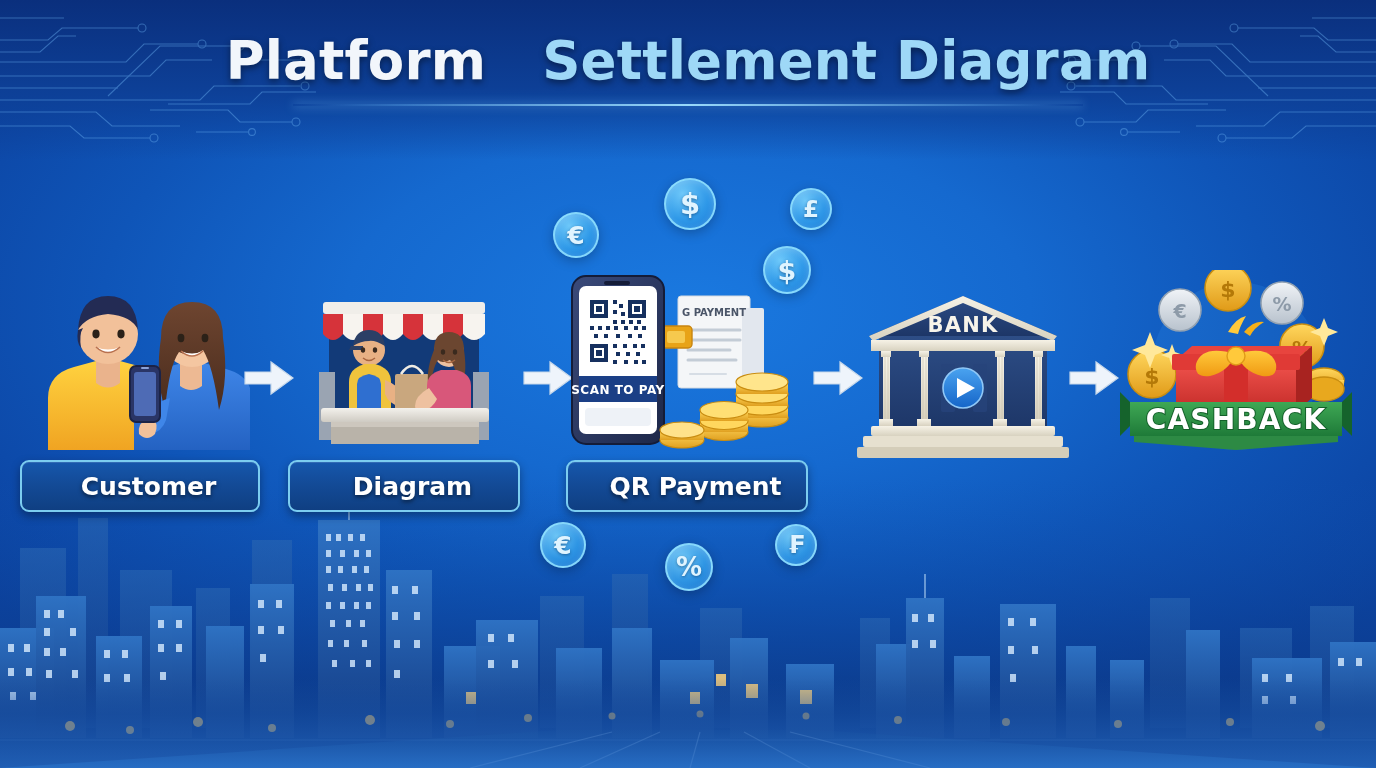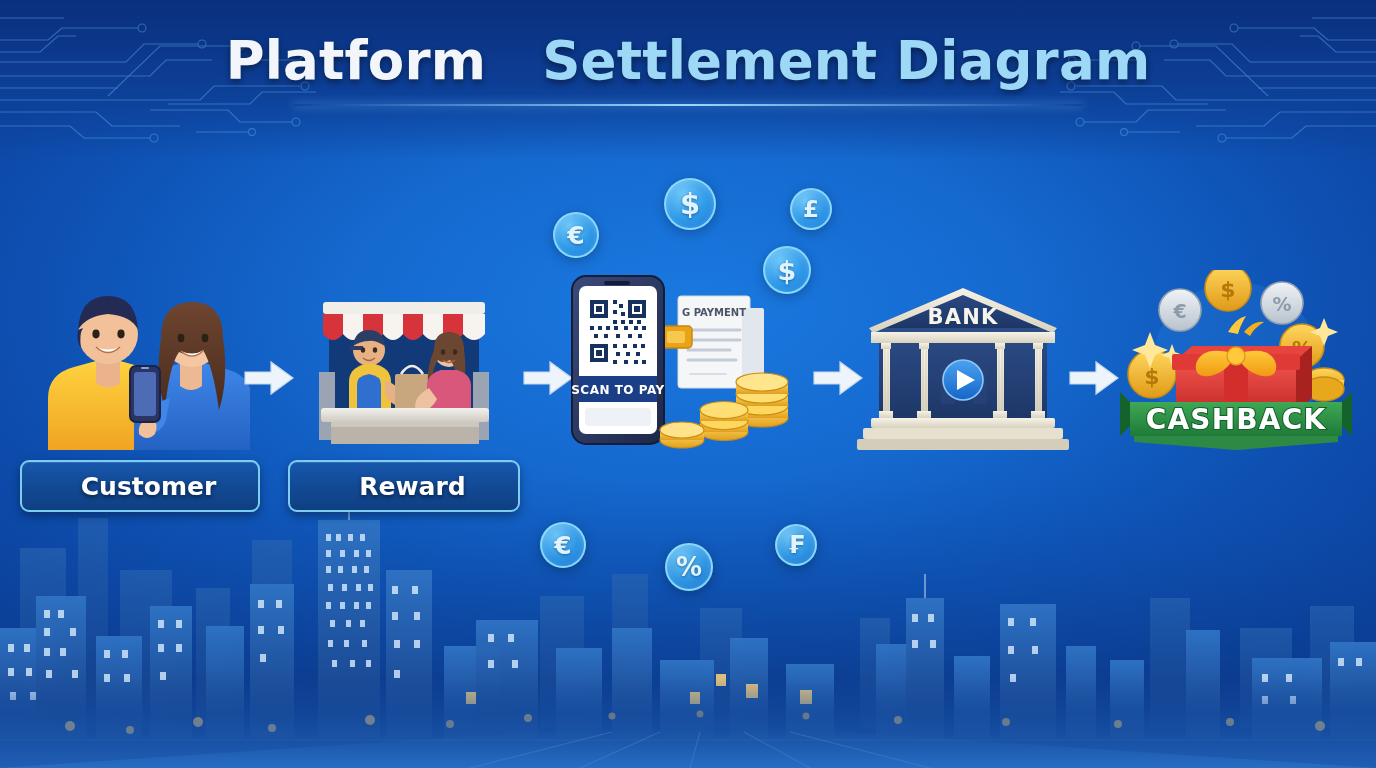--- a/index.html
+++ b/index.html
@@ -477,21 +477,21 @@
           <path d="M142 80 q6 5 12 0" fill="none" stroke="#a8663f" stroke-width="1.4"></path>
           <path d="M126 132 V106 q0-12 14-16 h16 q14 4 14 16 v26 Z" fill="#d8577a"></path>
           <path d="M128 108 q-14 8-14 18 q0 6 8 5 q10-3 14-12 Z" fill="#eec1a0"></path>
 
           <rect x="20" y="128" width="168" height="14" rx="3" fill="url(#vCounter)"></rect>
           <rect x="30" y="142" width="148" height="22" fill="#b9b3a9"></rect>
           <rect x="30" y="142" width="148" height="5" fill="#cdc7be"></rect>
         </svg>
       </div>
       <div class="label">
-        <span>Reward</span>
+        <span>Diagram</span>
       </div>
     </div>
 
     <svg class="arrow" style="left:522px;" viewBox="0 0 52 40">
       <path d="M2 14 H28 V4 L50 20 L28 36 V26 H2 Z" fill="#eef4fb" stroke="#c7d8ea" stroke-width="1.2"></path>
     </svg>
 
     <div class="node" style="left:566px; top:268px; width:242px; height:244px;">
       <div class="art">
         <svg width="242" height="184" viewBox="0 0 242 184">
@@ -595,27 +595,30 @@
             <rect x="134" y="142" width="48" height="11" fill="url(#coinG)"></rect>
             <ellipse cx="158" cy="142" rx="24" ry="8.5" fill="#ffdf74" stroke="#c98c10" stroke-width="1.2"></ellipse>
           </g>
           <g>
             <ellipse cx="116" cy="172" rx="22" ry="8" fill="url(#coinG)" stroke="#c98c10" stroke-width="1.2"></ellipse>
             <rect x="94" y="162" width="44" height="10" fill="url(#coinG)"></rect>
             <ellipse cx="116" cy="162" rx="22" ry="8" fill="#ffe28a" stroke="#c98c10" stroke-width="1.2"></ellipse>
           </g>
         </svg>
       </div>
+      <div class="label">
+        <span>QR Payment</span>
+      </div>
     </div>
 
     <svg class="arrow" style="left:812px;" viewBox="0 0 52 40">
       <path d="M2 14 H28 V4 L50 20 L28 36 V26 H2 Z" fill="#eef4fb" stroke="#c7d8ea" stroke-width="1.2"></path>
     </svg>
 
-    <div class="node" style="left:848px; top:268px; width:230px; height:244px;">
+    <div class="node" style="left:848px; top:276px; width:230px; height:244px;">
       <div class="art">
         <svg width="212" height="168" viewBox="0 0 212 168">
           <defs>
             <linearGradient id="stone" x1="0" y1="0" x2="0" y2="1">
               <stop offset="0%" stop-color="#f6f2e6"></stop>
                 <stop offset="100%" stop-color="#d8d2c0"></stop>
             </linearGradient>
             <linearGradient id="wallBlue" x1="0" y1="0" x2="0" y2="1">
               <stop offset="0%" stop-color="#2d4d86"></stop>
                 <stop offset="100%" stop-color="#1d3667"></stop>

